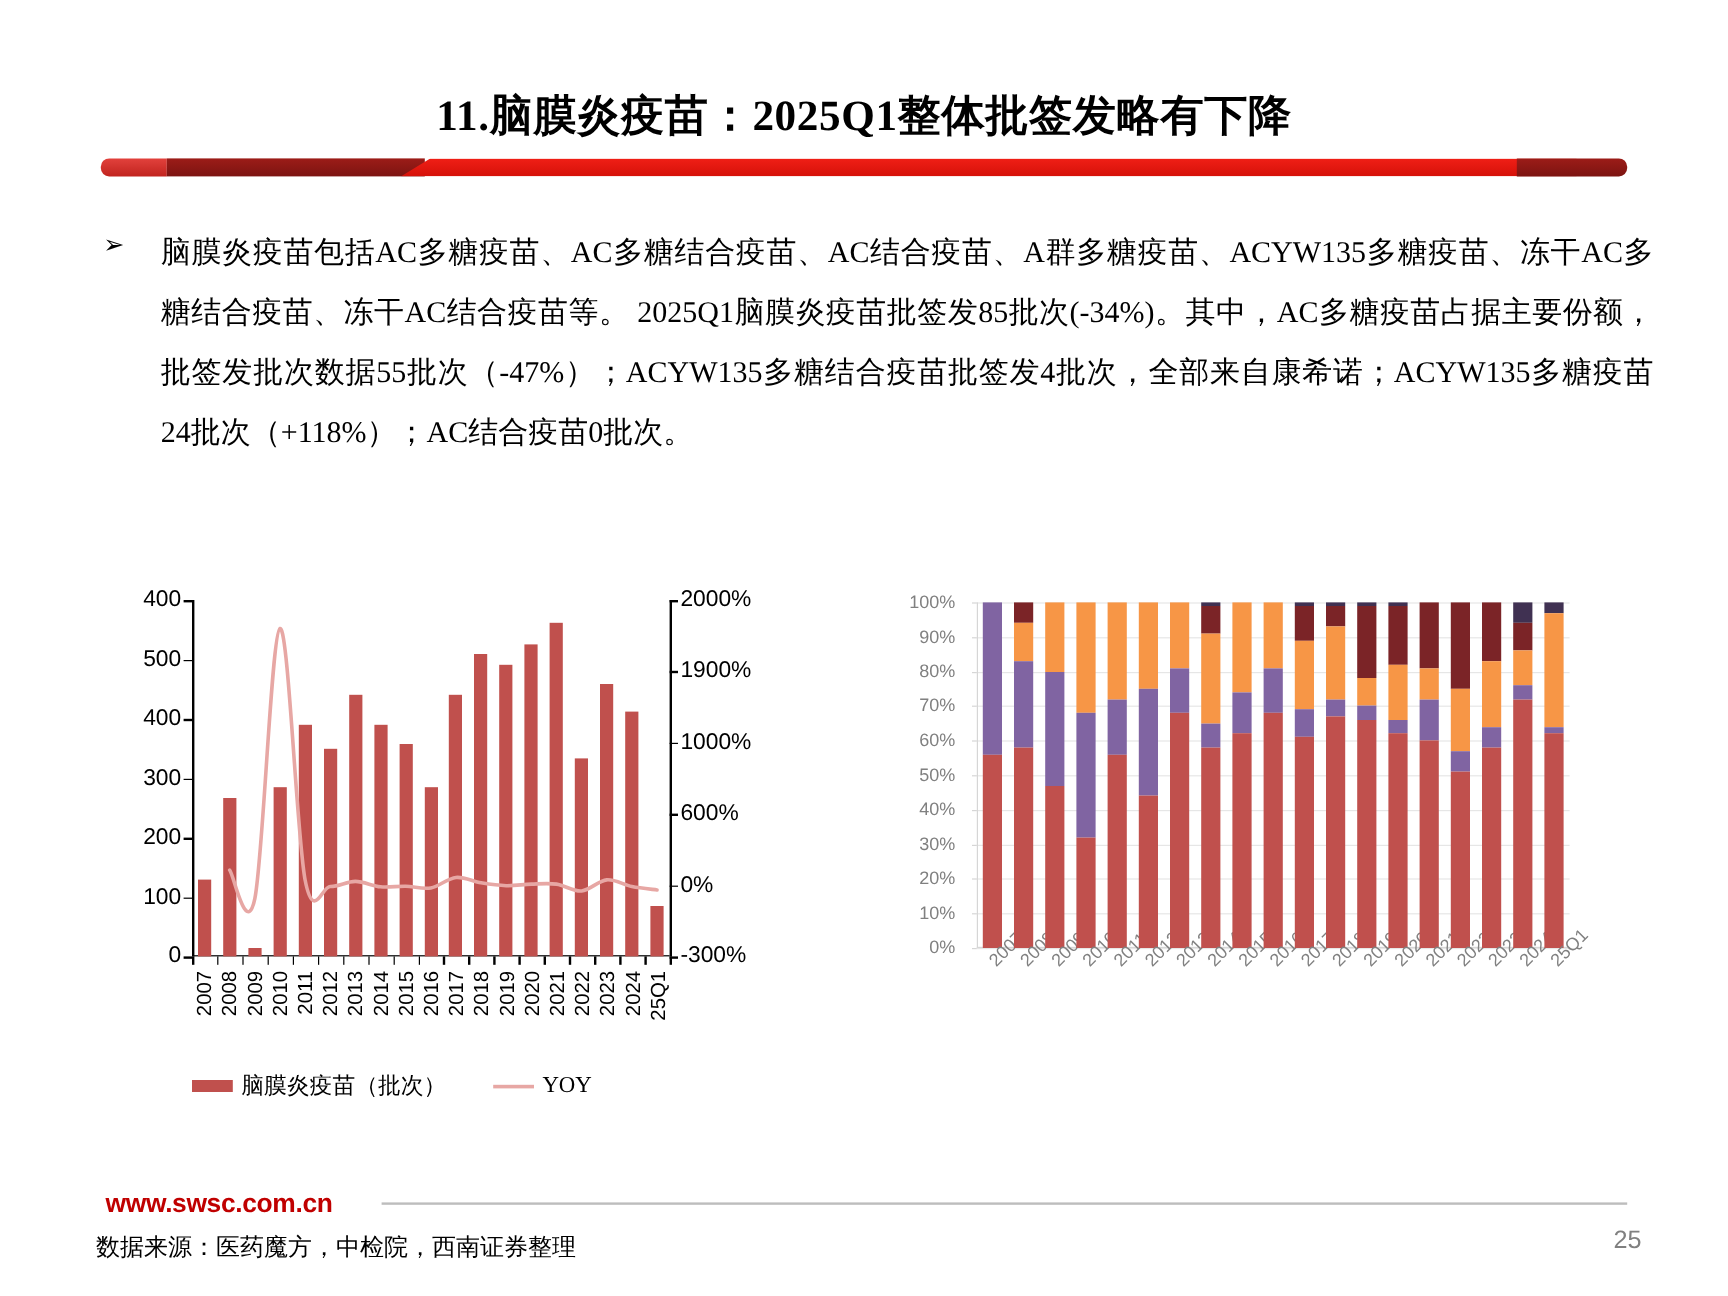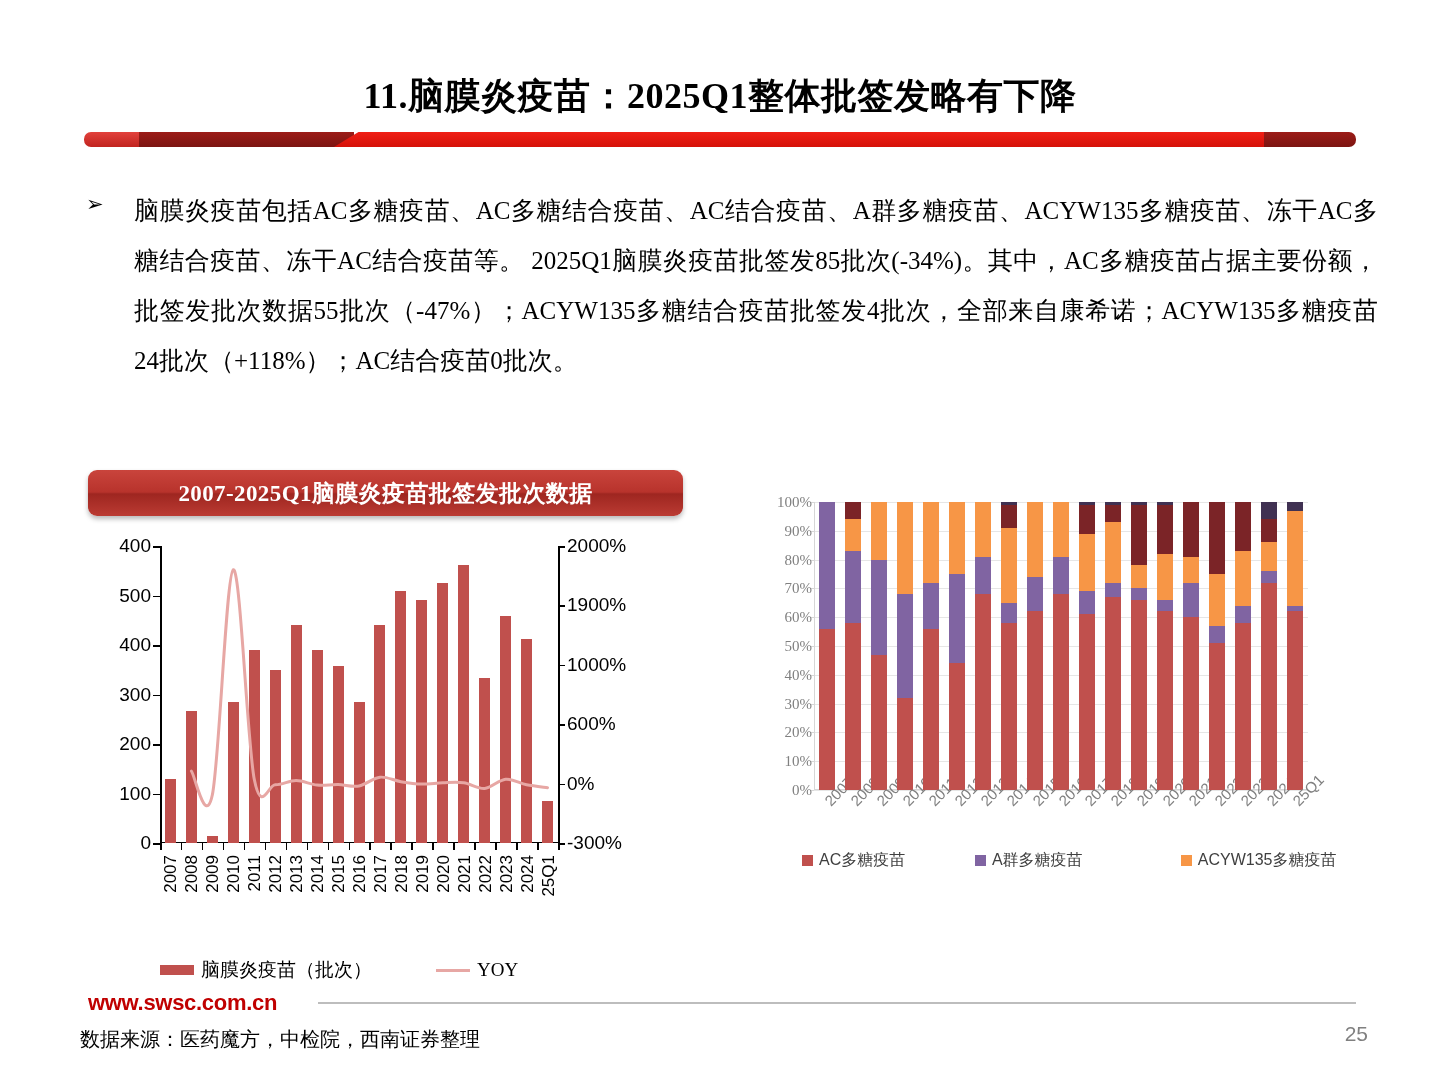--- a/index.html
+++ b/index.html
@@ -100,44 +100,43 @@
     position: absolute;
     font-family: "Liberation Sans", sans-serif;
     font-size: 17px; color: #000;
     writing-mode: vertical-rl;
     transform: rotate(180deg);
     white-space: nowrap;
     letter-spacing: 0px;
   }
   .lc-legend {
     position: absolute; left: 72px; top: 400px; width: 400px;
-    display: flex; align-items: center; gap: 64px;
+    display: flex; align-items: center; gap: 39px;
     font-family: "Liberation Serif", serif;
     font-size: 19px;
-    margin-top: 19px;
   }
   .lc-legend .item { display: flex; align-items: center; gap: 7px; }
   .sw-bar  { width: 34px; height: 10px; background: #c0504d; display: inline-block; }
   .sw-line { width: 34px; height: 3px; background: #e7a7a4; display: inline-block; }
 
   
   #right-chart { width: 600px; height: 470px; margin-top: 22px; position: relative;
                  background: #ffffff; }
   .rc-plot {
     position: absolute;
     left: 56px; top: 10px; width: 494px; height: 288px;
   }
   .rc-grid { position: absolute; left: 0; width: 100%; height: 1px; background: #e6e6e6; }
   .rc-yaxis { position: absolute; left: 0; top: 0; width: 1px; height: 100%; background: #d6d6d6; }
   .rc-xaxis { position: absolute; left: 0; bottom: 0; width: 100%; height: 1px; background: #d6d6d6; }
   .rc-ytick { position: absolute; right: 100%; width: 4px; height: 1px; background: #d6d6d6; }
   .rc-ylabel {
-    position: absolute; right: 100%; margin-right: 2px;
+    position: absolute; right: 100%; margin-right: 18px;
     transform: translateY(-50%);
-    font-family: Liberation Serif, serif;
+    font-family: Liberation Sans, sans-serif;
     font-size: 15px; color: #808080; white-space: nowrap;
   }
   .rc-stack { position: absolute; bottom: 0; width: 16px; }
   .rc-seg { width: 100%; }
   .rc-xlabel {
     position: absolute; top: 100%; margin-top: 7px;
     font-family: "Liberation Sans", sans-serif;
     font-size: 15px; color: #808080;
     transform-origin: left top;
     transform: rotate(-45deg);
@@ -186,21 +185,20 @@
 </div>
 
 <div class="bullet-wrap">
   <div class="bullet-marker">➢</div>
   <div class="bullet-body">
     <span class="b">脑膜炎疫苗包括AC多糖疫苗、AC多糖结合疫苗、AC结合疫苗、A群多糖疫苗、ACYW135多糖疫苗、冻干AC多糖结合疫苗、冻干AC结合疫苗等。</span><span> 2025Q1脑膜炎疫苗批签发85批次(-34%)。其中，AC多糖疫苗占据主要份额，批签发批次数据55批次（-47%）；ACYW135多糖结合疫苗批签发4批次，全部来自康希诺；ACYW135多糖疫苗24批次（+118%）；AC结合疫苗0批次。</span>
   </div>
 </div>
 
 <div class="panel" id="left-panel">
-  <div class="panel-title">2007-2025Q1脑膜炎疫苗批签发批次数据</div>
   <div class="chart-area" id="left-chart">
     <div class="lc-plot" id="lc-plot">
         <div class="lc-axis-line" style="left: 0px; top: 0px; width: 1.5px; height: 297px;"></div>
         <div class="lc-axis-line" style="left: 0px; bottom: 0px; width: 398px; height: 1.5px;"></div>
         <div class="lc-axis-line" style="left: 398px; top: 0px; width: 1.5px; height: 297px;"></div>
         <div class="lc-tick" style="top: 297px;"></div>
         <div class="lc-ylabel" style="top: 297px;">0</div>
         <div class="lc-tick" style="top: 247.5px;"></div>
         <div class="lc-ylabel" style="top: 247.5px;">100</div>
         <div class="lc-tick" style="top: 198px;"></div>
@@ -463,34 +461,20 @@
         <div class="rc-xlabel" style="left: 449px;">2024</div>
         <div class="rc-stack" title="25Q1" style="left: 473px;">
           <div class="rc-seg" title="ACYW135多糖结合疫苗 25Q1: 3%" style="height: 8.64px; background: rgb(64, 49, 82);"></div>
           <div class="rc-seg" title="ACYW135多糖疫苗 25Q1: 33%" style="height: 95.04px; background: rgb(247, 150, 70);"></div>
           <div class="rc-seg" title="A群多糖疫苗 25Q1: 2%" style="height: 5.76px; background: rgb(128, 100, 162);"></div>
           <div class="rc-seg" title="AC多糖疫苗 25Q1: 62%" style="height: 178.56px; background: rgb(192, 80, 77);"></div>
         </div>
         <div class="rc-xlabel" style="left: 475px;">25Q1</div>
       </div>
     <div class="rc-legend" id="rc-legend">
-        <div class="rc-legend-row">
-          <div class="item" style="width: 210px;">
-            <span class="key" style="background: rgb(192, 80, 77);"></span>
-            <span>AC多糖疫苗</span>
-          </div>
-          <div class="item" style="width: 250px;">
-            <span class="key" style="background: rgb(128, 100, 162);"></span>
-            <span>A群多糖疫苗</span>
-          </div>
-          <div class="item" style="width: 220px;">
-            <span class="key" style="background: rgb(247, 150, 70);"></span>
-            <span>ACYW135多糖疫苗</span>
-          </div>
-        </div>
       </div>
   </div>
 </div>
 
 <div class="footer-url">www.swsc.com.cn</div>
 <div class="footer-line"></div>
 <div class="footer-source">数据来源：医药魔方，中检院，西南证券整理</div>
 <div class="page-num">25</div>
 
 </body></html>

